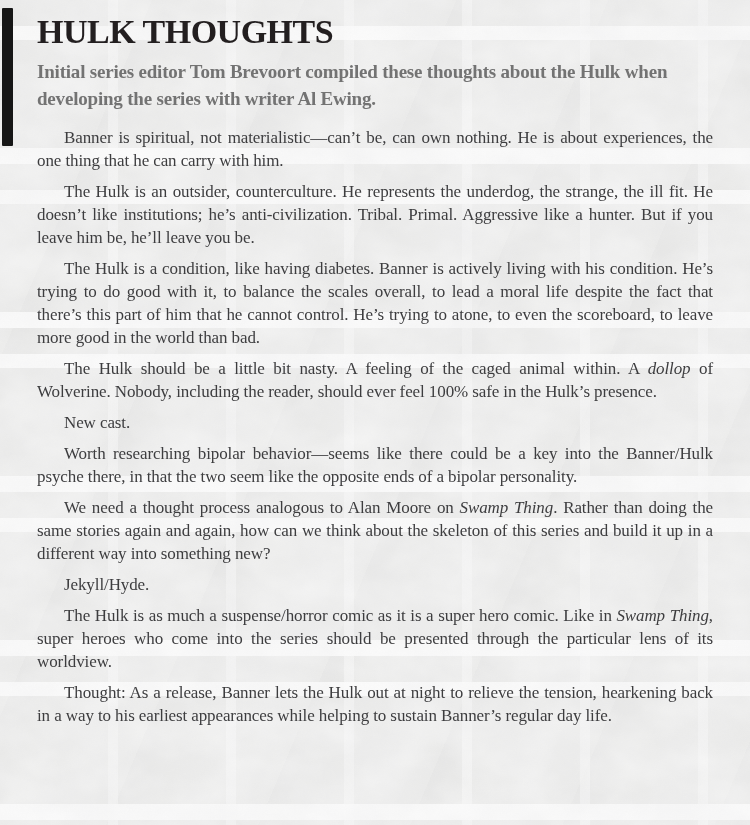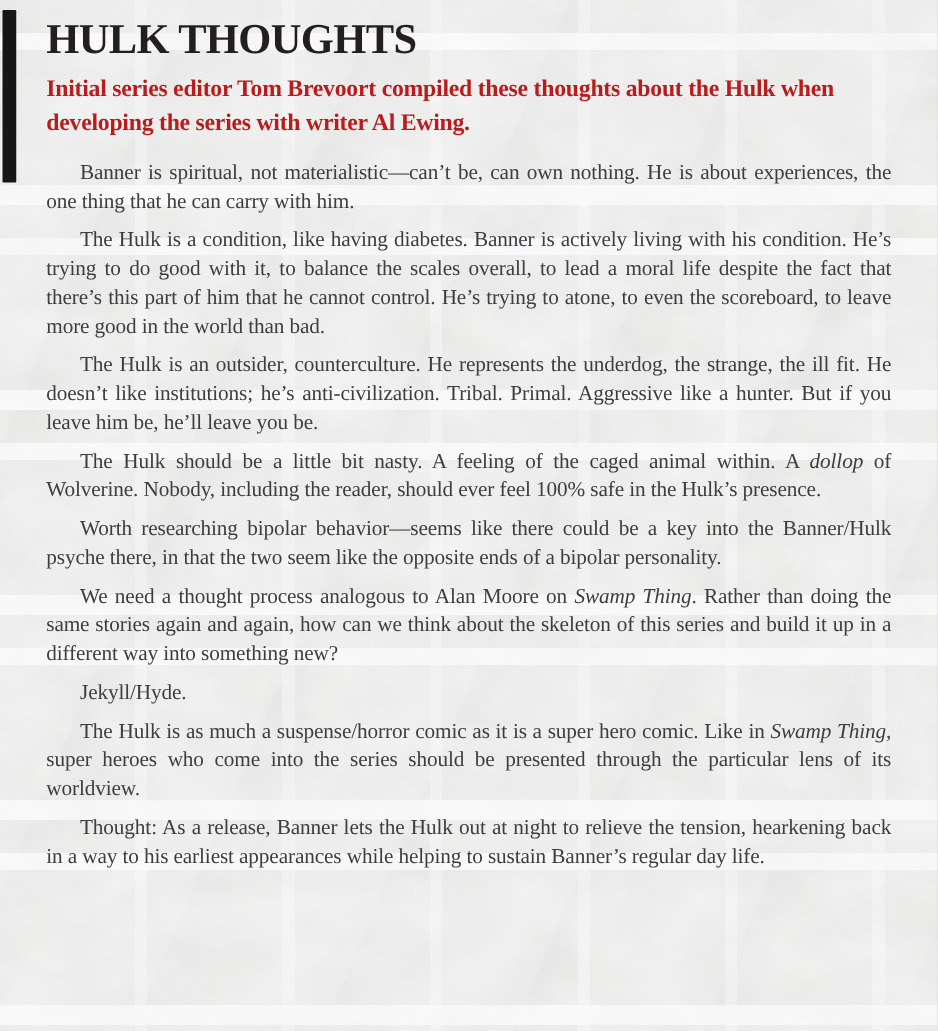--- a/index.html
+++ b/index.html
@@ -65,21 +65,21 @@
     font-weight: bold;
     letter-spacing: -0.5px;
     color: #231f20;
   }
   .subtitle {
     margin: 0 0 13px 0;
     font-size: 19px;
     line-height: 1.42;
     font-weight: bold;
     letter-spacing: -0.2px;
-    color: #b91c1c;
+    color: #737373;
   }
   .body-text p {
     margin: 8px 0 7px 0;
     font-size: 17px;
     line-height: 23px;
     color: #3d3d3f;
     text-align: justify;
     text-indent: 27px;
     letter-spacing: -0.1px;
   }
@@ -112,23 +112,24 @@
     <rect x="0" y="0" width="750" height="825" filter="url(#grainLight)"></rect>
   </svg>
 
   <div class="edge-mark"></div>
 
   <div class="content">
     <h1 class="title">HULK THOUGHTS</h1>
     <p class="subtitle">Initial series editor Tom Brevoort compiled these thoughts about the Hulk when developing the series with writer Al Ewing.</p>
     <div class="body-text">
         <p><span>Banner is spiritual, not materialistic—can’t be, can own nothing. He is about experiences, the one thing that he can carry with him.</span></p>
+        <p><span>The Hulk is an outsider, counterculture. He represents the underdog, the strange, the ill fit. He doesn’t like institutions; he’s anti-civilization. Tribal. Primal. Aggressive like a hunter. But if you leave him be, he’ll leave you be.</span></p>
         <p><span>The Hulk is a condition, like having diabetes. Banner is actively living with his condition. He’s trying to do good with it, to balance the scales overall, to lead a moral life despite the fact that there’s this part of him that he cannot control. He’s trying to atone, to even the scoreboard, to leave more good in the world than bad.</span></p>
-        <p><span>The Hulk is an outsider, counterculture. He represents the underdog, the strange, the ill fit. He doesn’t like institutions; he’s anti-civilization. Tribal. Primal. Aggressive like a hunter. But if you leave him be, he’ll leave you be.</span></p>
         <p><span>The Hulk should be a little bit nasty. A feeling of the caged animal within. A </span><em>dollop</em><span> of Wolverine. Nobody, including the reader, should ever feel 100% safe in the Hulk’s presence.</span></p>
+        <p><span>New cast.</span></p>
         <p><span>Worth researching bipolar behavior—seems like there could be a key into the Banner/Hulk psyche there, in that the two seem like the opposite ends of a bipolar personality.</span></p>
         <p><span>We need a thought process analogous to Alan Moore on </span><em>Swamp Thing</em><span>. Rather than doing the same stories again and again, how can we think about the skeleton of this series and build it up in a different way into something new?</span></p>
         <p><span>Jekyll/Hyde.</span></p>
         <p><span>The Hulk is as much a suspense/horror comic as it is a super hero comic. Like in </span><em>Swamp Thing</em><span>, super heroes who come into the series should be presented through the particular lens of its worldview.</span></p>
         <p><span>Thought: As a release, Banner lets the Hulk out at night to relieve the tension, hearkening back in a way to his earliest appearances while helping to sustain Banner’s regular day life.</span></p>
       </div>
   </div>
 
 </div>
 

